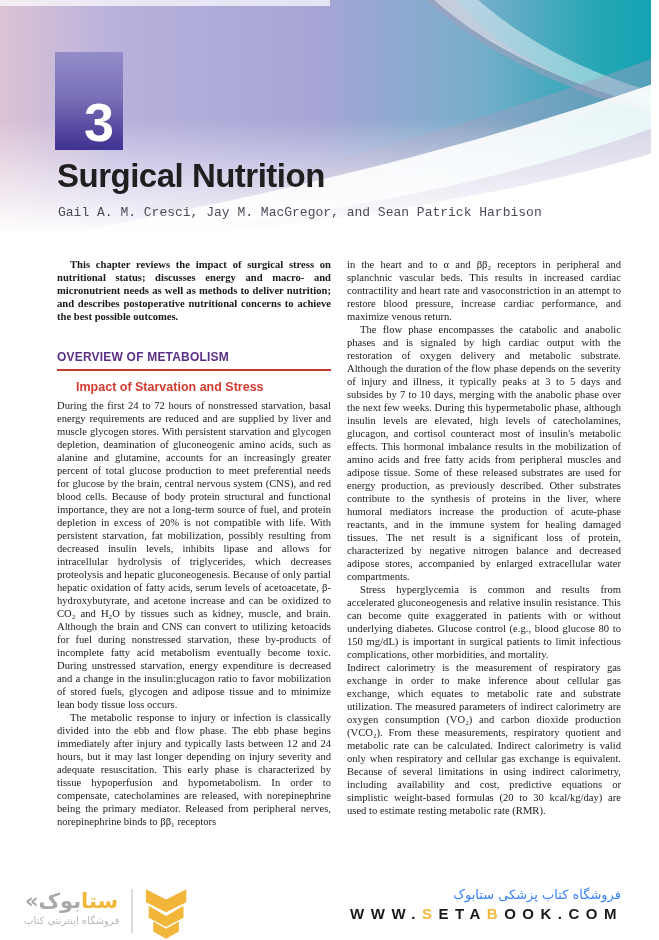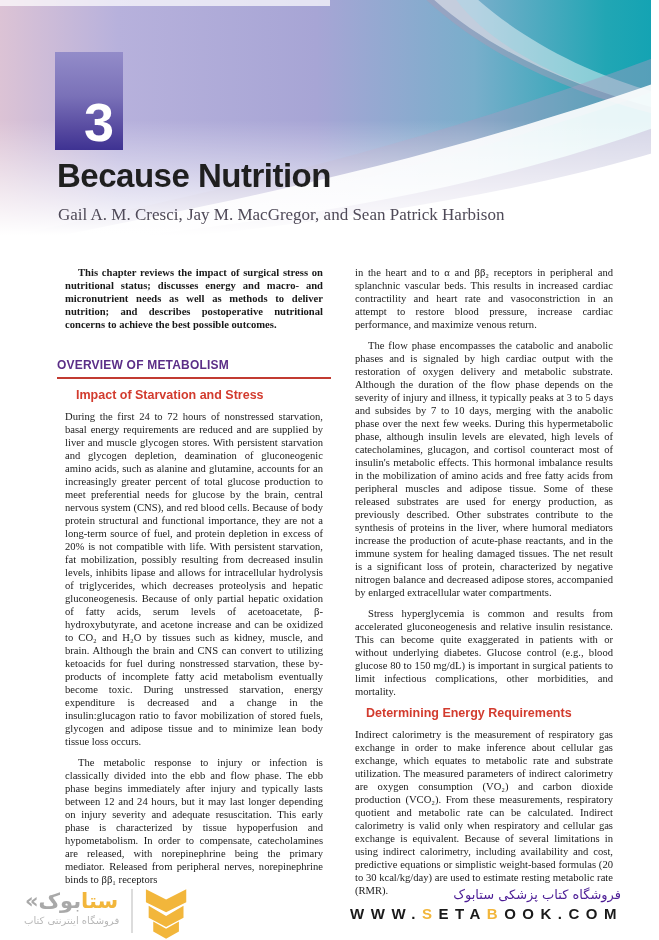--- a/index.html
+++ b/index.html
@@ -14,39 +14,39 @@
      background:linear-gradient(180deg,#938cc9 0%,#7a71b8 45%,#55489f 80%,#3e3292 100%);
      display:flex;align-items:flex-end;justify-content:flex-end;
      padding:0 9px 2px 0;box-sizing:border-box;}
   .chapter-num{font-family:"Liberation Sans",sans-serif;font-weight:bold;
      font-size:54px;line-height:0.95;color:#ffffff;}
 
   .chapter-title{position:absolute;left:57px;top:157px;
      font-family:"Liberation Sans",sans-serif;font-weight:bold;font-size:33px;
      letter-spacing:-0.5px;color:#1f1f1f;}
   .chapter-authors{position:absolute;left:58px;top:205px;
-     font-family:Liberation Serif, serif;font-size:17px;color:#4f4a58;}
+     font-family:Liberation Mono, monospace;font-size:13px;color:#4f4a58;}
 
   
   .columns{position:absolute;left:57px;top:258px;width:564px;display:flex;gap:16px;}
   .col{width:274px;text-align:justify;font-size:10.6px;line-height:13px;}
-  .col p{margin:8px;}
+  .col p{margin:0;}
   .indent{text-indent:13px;}
   .intro{font-weight:bold;text-indent:13px;}
   .h1{margin:26px 0 0 0;font-family:"Liberation Sans",sans-serif;font-weight:bold;
       font-size:12px;letter-spacing:0.2px;color:#5b2e87;line-height:16px;}
   .rule{height:2px;background:#c23b31;margin-top:4px;}
   .h2{margin:9px 0 5px 0;font-family:"Liberation Sans",sans-serif;font-weight:bold;
       font-size:12.5px;color:#d23b2e;line-height:14px;padding-left:19px;}
   .h2b{margin-top:8px;}
   .p-after-head{margin-top:1px;}
 
   
   .store-name{position:absolute;right:38px;top:887px;direction:rtl;
-     font-family:"DejaVu Sans",sans-serif;font-size:13px;color:#4c1d95;}
+     font-family:"DejaVu Sans",sans-serif;font-size:13px;color:#3b82f6;}
   .website{position:absolute;right:36px;top:905px;
      font-family:"Liberation Sans",sans-serif;font-weight:bold;font-size:15px;
      letter-spacing:6.5px;color:#1a1a1a;white-space:nowrap;}
   .website .yl{color:#f2b63b;}
 
   .logo{position:absolute;left:24px;top:889px;display:flex;align-items:flex-start;gap:12px;}
   .wordmark-block{text-align:center;}
   .wordmark{direction:rtl;font-family:"DejaVu Sans",sans-serif;font-weight:bold;
      font-size:21px;line-height:24px;white-space:nowrap;}
   .wm-start{color:#f2b63b;}
@@ -89,39 +89,38 @@
       <path d="M-10,252 C240,236 480,206 670,148 L670,240 L-10,240 Z" fill="#ffffff"></path>
       <rect x="0" y="120" width="659" height="115" fill="url(#g2)"></rect>
       <rect x="651" y="0" width="8" height="235" fill="#ffffff"></rect>
     </svg>
   </div>
 
   <div class="chapter-box">
     <span class="chapter-num">3</span>
   </div>
 
-  <div class="chapter-title">Because Nutrition</div>
+  <div class="chapter-title">Surgical Nutrition</div>
   <div class="chapter-authors">Gail A. M. Cresci, Jay M. MacGregor, and Sean Patrick Harbison</div>
 
   <div class="columns">
 
     <div class="col">
       <p class="intro">This chapter reviews the impact of surgical stress on nutritional status; discusses energy and macro- and micronutrient needs as well as methods to deliver nutrition; and describes postoperative nutritional concerns to achieve the best possible outcomes.</p>
       <div class="h1">OVERVIEW OF METABOLISM</div>
       <div class="rule"></div>
       <div class="h2">Impact of Starvation and Stress</div>
       <p class="p-after-head">During the first 24 to 72 hours of nonstressed starvation, basal energy requirements are reduced and are supplied by liver and muscle glycogen stores. With persistent starvation and glycogen depletion, deamination of gluconeogenic amino acids, such as alanine and glutamine, accounts for an increasingly greater percent of total glucose production to meet preferential needs for glucose by the brain, central nervous system (CNS), and red blood cells. Because of body protein structural and functional importance, they are not a long-term source of fuel, and protein depletion in excess of 20% is not compatible with life. With persistent starvation, fat mobilization, possibly resulting from decreased insulin levels, inhibits lipase and allows for intracellular hydrolysis of triglycerides, which decreases proteolysis and hepatic gluconeogenesis. Because of only partial hepatic oxidation of fatty acids, serum levels of acetoacetate, β-hydroxybutyrate, and acetone increase and can be oxidized to CO₂ and H₂O by tissues such as kidney, muscle, and brain. Although the brain and CNS can convert to utilizing ketoacids for fuel during nonstressed starvation, these by-products of incomplete fatty acid metabolism eventually become toxic. During unstressed starvation, energy expenditure is decreased and a change in the insulin:glucagon ratio to favor mobilization of stored fuels, glycogen and adipose tissue and to minimize lean body tissue loss occurs.</p>
       <p class="indent">The metabolic response to injury or infection is classically divided into the ebb and flow phase. The ebb phase begins immediately after injury and typically lasts between 12 and 24 hours, but it may last longer depending on injury severity and adequate resuscitation. This early phase is characterized by tissue hypoperfusion and hypometabolism. In order to compensate, catecholamines are released, with norepinephrine being the primary mediator. Released from peripheral nerves, norepinephrine binds to ββ₁ receptors</p>
     </div>
 
     <div class="col">
       <p>in the heart and to α and ββ₂ receptors in peripheral and splanchnic vascular beds. This results in increased cardiac contractility and heart rate and vasoconstriction in an attempt to restore blood pressure, increase cardiac performance, and maximize venous return.</p>
       <p class="indent">The flow phase encompasses the catabolic and anabolic phases and is signaled by high cardiac output with the restoration of oxygen delivery and metabolic substrate. Although the duration of the flow phase depends on the severity of injury and illness, it typically peaks at 3 to 5 days and subsides by 7 to 10 days, merging with the anabolic phase over the next few weeks. During this hypermetabolic phase, although insulin levels are elevated, high levels of catecholamines, glucagon, and cortisol counteract most of insulin's metabolic effects. This hormonal imbalance results in the mobilization of amino acids and free fatty acids from peripheral muscles and adipose tissue. Some of these released substrates are used for energy production, as previously described. Other substrates contribute to the synthesis of proteins in the liver, where humoral mediators increase the production of acute-phase reactants, and in the immune system for healing damaged tissues. The net result is a significant loss of protein, characterized by negative nitrogen balance and decreased adipose stores, accompanied by enlarged extracellular water compartments.</p>
       <p class="indent">Stress hyperglycemia is common and results from accelerated gluconeogenesis and relative insulin resistance. This can become quite exaggerated in patients with or without underlying diabetes. Glucose control (e.g., blood glucose 80 to 150 mg/dL) is important in surgical patients to limit infectious complications, other morbidities, and mortality.</p>
-      <div class="h2 h2b">Determining Energy Requirements</div>
       <p class="p-after-head">Indirect calorimetry is the measurement of respiratory gas exchange in order to make inference about cellular gas exchange, which equates to metabolic rate and substrate utilization. The measured parameters of indirect calorimetry are oxygen consumption (VO₂) and carbon dioxide production (VCO₂). From these measurements, respiratory quotient and metabolic rate can be calculated. Indirect calorimetry is valid only when respiratory and cellular gas exchange is equivalent. Because of several limitations in using indirect calorimetry, including availability and cost, predictive equations or simplistic weight-based formulas (20 to 30 kcal/kg/day) are used to estimate resting metabolic rate (RMR).</p>
     </div>
 
   </div>
 
   <div class="store-name">فروشگاه کتاب پزشکی ستابوک</div>
 
   <div class="website"><span>WWW.</span><span class="yl">S</span><span>ETA</span><span class="yl">B</span><span>OOK.COM</span></div>
 
   <div class="logo">

